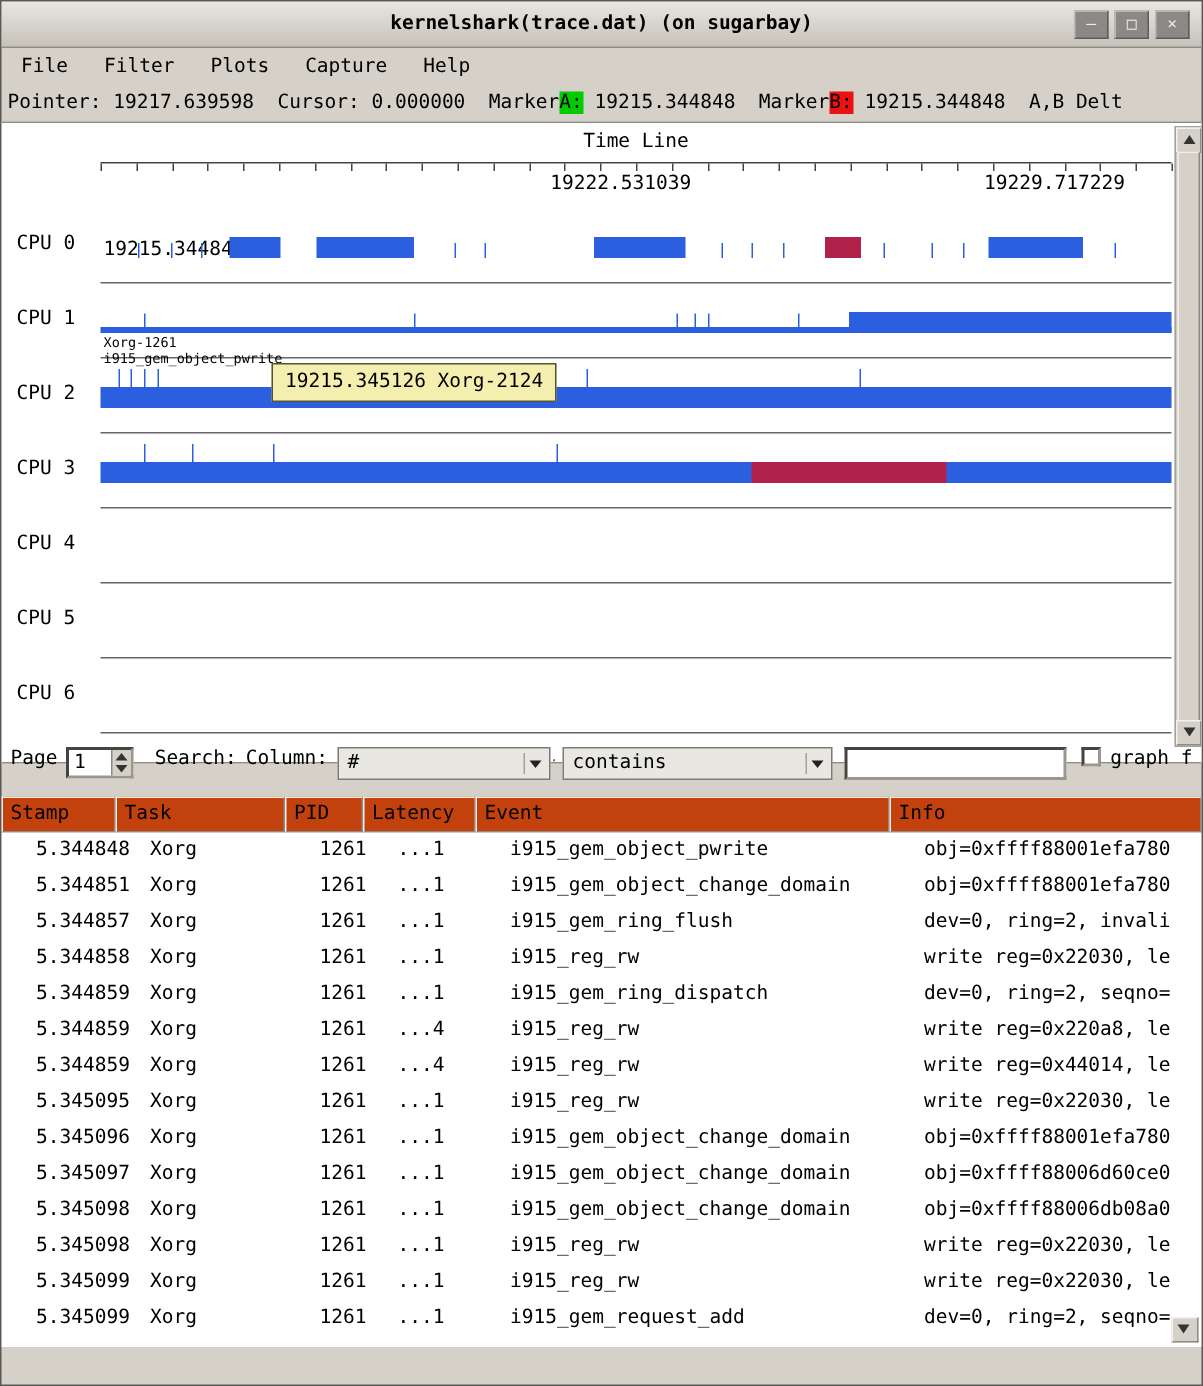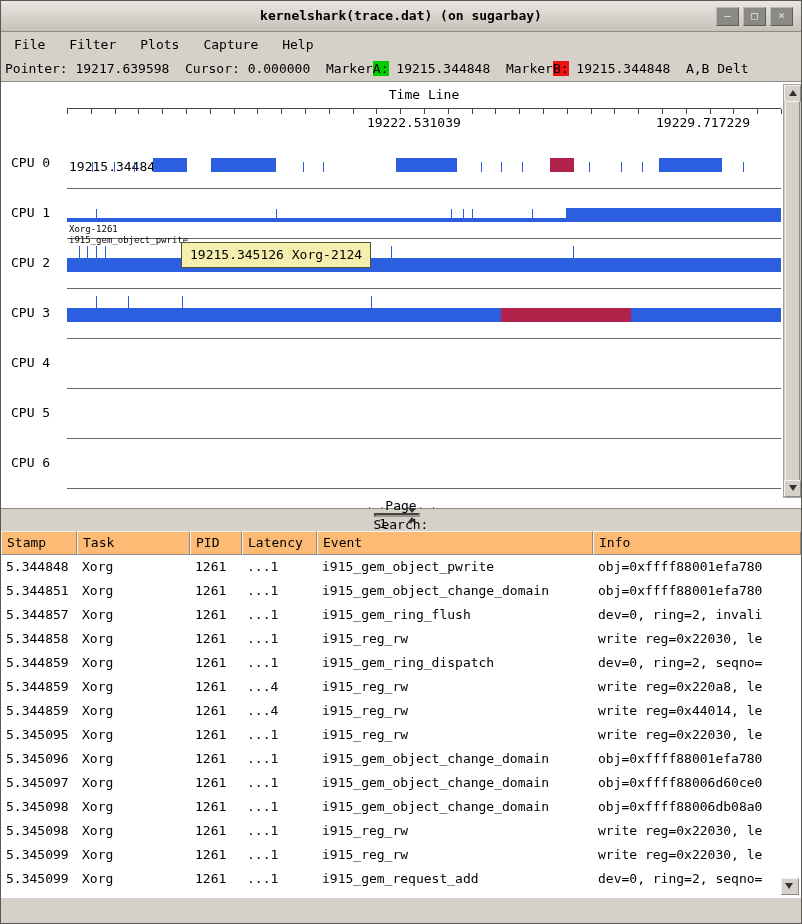--- a/index.html
+++ b/index.html
@@ -44,41 +44,41 @@
   .sb-btn.up{top:0;}
   .sb-btn.down{bottom:0;}
   .sb-btn::after{content:"";position:absolute;left:4px;width:0;height:0;border-left:4px solid transparent;border-right:4px solid transparent;}
   .sb-btn.up::after{top:4px;border-bottom:6px solid #333;}
   .sb-btn.down::after{top:4px;border-top:6px solid #333;}
   .sb-thumb{position:absolute;left:1px;right:1px;top:16px;bottom:16px;background:#d5d1c9;border:1px solid;border-color:#f2f1ed #8e8b85 #8e8b85 #f2f1ed;}
   .splitter{position:absolute;bottom:0;left:0;right:0;height:9px;text-align:center;}
   .splitter::after{content:"· · · · · ·";font-size:9px;line-height:8px;color:#555;letter-spacing:1px;}
 
   
-  .controls{position:absolute;top:497px;left:0;right:0;height:33px;display:flex;align-items:center;white-space:nowrap;overflow:hidden;padding-left:6px;box-sizing:border-box;flex-direction:column;}
+  .controls{position:absolute;top:497px;left:0;right:0;height:33px;display:flex;align-items:flex-start;white-space:nowrap;overflow:hidden;padding-left:6px;box-sizing:border-box;}
   .lbl{margin-right:6px;}
   .spin{width:46px;height:21px;background:#fff;border:2px inset #9a978f;box-sizing:border-box;position:relative;margin-right:14px;}
   .spin-val{position:absolute;left:3px;top:0;line-height:17px;}
   .spin-btns{position:absolute;right:0;top:0;bottom:0;width:12px;background:#d5d1c9;border-left:1px solid #8e8b85;}
   .spin-btns i{position:absolute;left:2px;width:0;height:0;border-left:4px solid transparent;border-right:4px solid transparent;}
   .spin-btns i.up{top:2px;border-bottom:5px solid #333;}
   .spin-btns i.down{bottom:2px;border-top:5px solid #333;}
   .combo{height:22px;background:#e9e7e2;border:1px solid #7f7c77;box-sizing:border-box;position:relative;margin-right:8px;padding-left:6px;line-height:20px;}
   .combo.c1{width:146px;}
   .combo.c2{width:186px;}
   .carrot{position:absolute;right:5px;top:8px;width:0;height:0;border-left:4px solid transparent;border-right:4px solid transparent;border-top:5px solid #222;}
   .combo::before{content:"";position:absolute;right:16px;top:3px;bottom:3px;width:1px;background:#a5a29b;}
   .entry{width:148px;height:22px;background:#fff;border:2px inset #9a978f;box-sizing:border-box;margin-right:10px;font-family:inherit;font-size:13px;padding:0 3px;outline:none;}
   .checkbox{width:13px;height:13px;background:#fff;border:2px inset #9a978f;box-sizing:border-box;margin-right:6px;display:inline-block;}
 
   
   .thead{position:absolute;top:530px;left:0;right:0;height:24px;display:flex;background:#d5d1c9;}
-  .th{box-sizing:border-box;padding-left:5px;line-height:22px;background:#fdba74;border:1px solid;border-color:#f2f1ed #8e8b85 #8e8b85 #f2f1ed;overflow:hidden;}
+  .th{box-sizing:border-box;padding-left:5px;line-height:22px;background:#c2410c;border:1px solid;border-color:#f2f1ed #8e8b85 #8e8b85 #f2f1ed;overflow:hidden;}
   .tbody{position:absolute;top:554px;left:0;right:0;height:343px;background:#fff;overflow:hidden;}
-  .tr{display:flex;height:24px;}
+  .tr{display:flex;height:24px;padding-left:18px;}
   .td{box-sizing:border-box;padding-left:5px;line-height:24px;overflow:hidden;white-space:pre;}
   .col0{width:76px;}
   .col1{width:113px;}
   .col2{width:52px;}
   .col3{width:75px;}
   .col4{width:276px;}
   .col5{flex:1;}
   .table-sb{position:absolute;right:2px;bottom:3px;width:16px;height:15px;background:#d5d1c9;border:1px solid;border-color:#f2f1ed #8e8b85 #8e8b85 #f2f1ed;}
   .table-sb::after{content:"";position:absolute;left:3px;top:4px;width:0;height:0;border-left:4px solid transparent;border-right:4px solid transparent;border-top:6px solid #333;}
 

